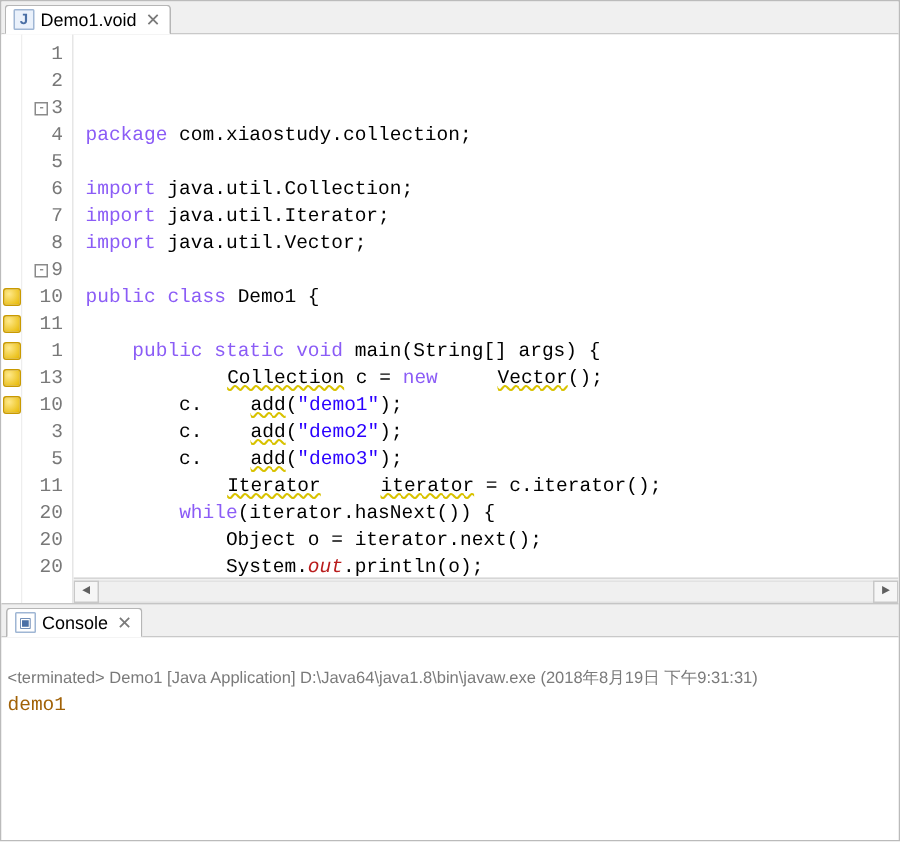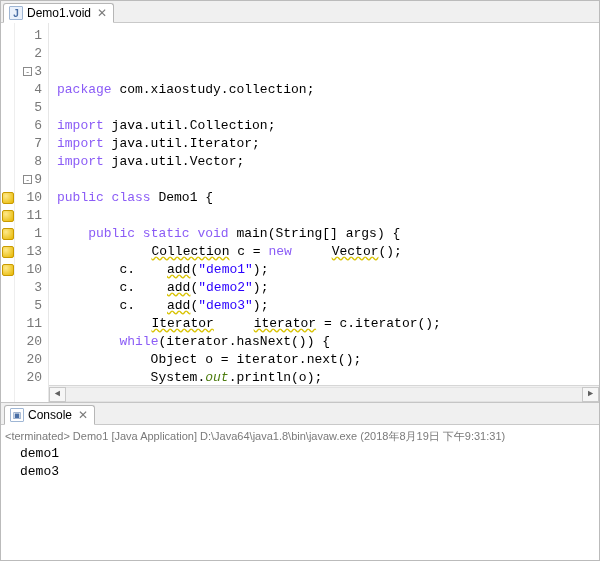--- a/index.html
+++ b/index.html
@@ -92,21 +92,21 @@
   .code-line { height: 18px; }
   .foldmark {
     display:inline-block; width:9px; height:9px;
     border:1px solid #8a8a8a; background:#fff;
     font-size:8px; line-height:7px; text-align:center;
     color:#555; margin-right:2px; position:relative; top:-1px;
   }
   
   .kw { color:#8b5cf6; font-weight:normal; }
   .str { color:#2a00ff; }
-  .sfld { color:#4d7c0f; font-style:italic; }
+  .sfld { color:#b91c1c; font-style:italic; }
   .warn { text-decoration: underline wavy #d8c200; margin-left: 32px; }
   .hscroll {
     position:absolute; left:0; right:0; bottom:0;
     height:17px; background:#f0f0f0;
     border-top:1px solid #d6d6d6;
     display:flex; align-items:center;
   }
   .hscroll .arrow {
     width:17px; height:15px;
     display:flex; align-items:center; justify-content:center;
@@ -136,24 +136,24 @@
     font-family: Consolas, "Courier New", monospace;
     font-size:13px;
     padding: 2px 4px;
     line-height: 18px;
     overflow:hidden;
   }
   .console-status {
     color:#7a7a7a;
     font-family: "Segoe UI", Tahoma, sans-serif;
     font-size:11px;
+    margin-top:16px;
   }
   .console-out {
-    color:#000000;
-    margin-left:15px;
+    color:#a16207;
   }
 </style>
 </head>
 <body>
 
 <div class="root">
 
   <div class="tabbar">
     <div class="tab">
       <span class="j-icon">J</span>
@@ -207,17 +207,16 @@
       <span class="c-icon">▣</span>
       <span>Console</span>
       <span class="close-x">✕</span>
     </div>
   </div>
 
   <div class="console-body">
     <div class="console-status">&lt;terminated&gt; Demo1 [Java Application] D:\Java64\java1.8\bin\javaw.exe (2018年8月19日 下午9:31:31)</div>
     <div id="console-out">
         <div class="console-out">demo1</div>
-        <div class="console-out">demo3</div>
       </div>
   </div>
 
 </div>
 
 </body></html>

